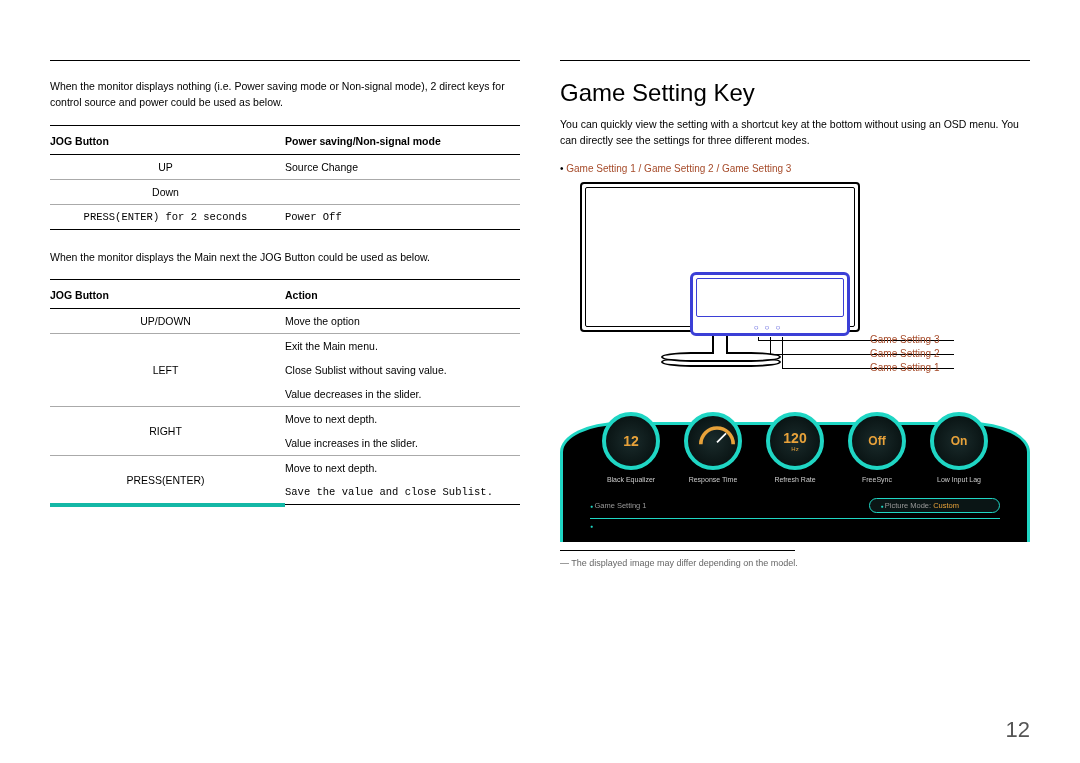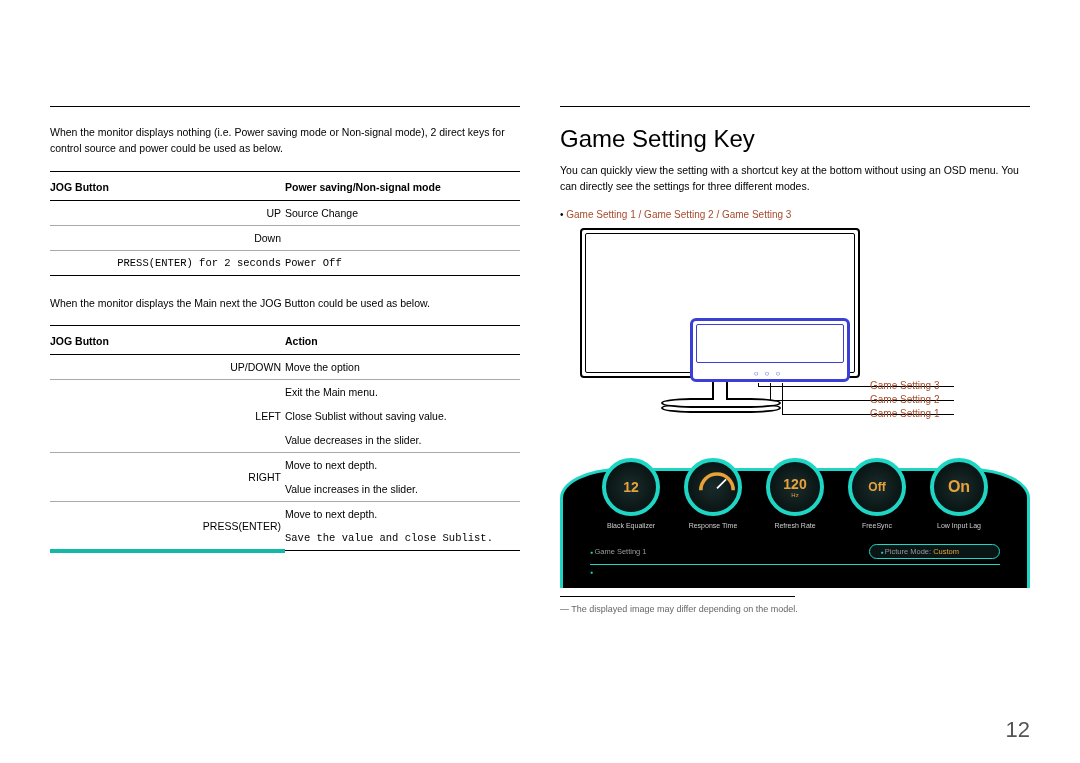--- a/index.html
+++ b/index.html
@@ -13,21 +13,20 @@
     overflow: hidden;
   }
   .page {
     display: flex;
     padding: 60px 50px 0 50px;
     gap: 40px;
   }
   .col {
     flex: 1;
     min-width: 0;
-    margin-top: 46px;
   }
   .hr-top {
     border-top: 1px solid #000;
     margin-bottom: 18px;
   }
   .intro {
     font-size: 10.5px;
     line-height: 1.5;
     margin-bottom: 14px;
   }
@@ -42,21 +41,21 @@
     font-weight: bold;
     padding: 9px 4px 7px 0;
     border-top: 1px solid #000;
     border-bottom: 1px solid #000;
   }
   .tbl td {
     padding: 6px 4px 6px 0;
     border-bottom: 1px solid #aaa;
     vertical-align: middle;
   }
-  .tbl td.center { text-align: right; }
+  .tbl td.center { text-align: center; }
   .tbl tr.last td { border-bottom: 1px solid #000; font-family: Liberation Mono, monospace; }
   .tbl .nb td { border-bottom: none; }
   .h2 {
     font-size: 24px;
     font-weight: 500;
     margin-bottom: 10px;
   }
   .bullet-line {
     font-size: 10px;
     margin-bottom: 8px;
@@ -364,21 +363,21 @@
             </div>
           <div class="glabel">Refresh Rate</div>
         </div>
         <div class="gauge">
           <div class="gcircle" style="font-size:12px">
               <span>Off</span>
             </div>
           <div class="glabel">FreeSync</div>
         </div>
         <div class="gauge">
-          <div class="gcircle" style="font-size:16px">
+          <div class="gcircle" style="font-size:12px">
               <span>On</span>
             </div>
           <div class="glabel">Low Input Lag</div>
         </div>
       </div>
       <div class="osd-row2">
         <span class="osd-dotbullet">Game Setting 1</span>
         <span class="pill">
           <span class="osd-dotbullet"></span>
           <span>Picture Mode: </span><span style="color:#e8a23a">Custom</span>

